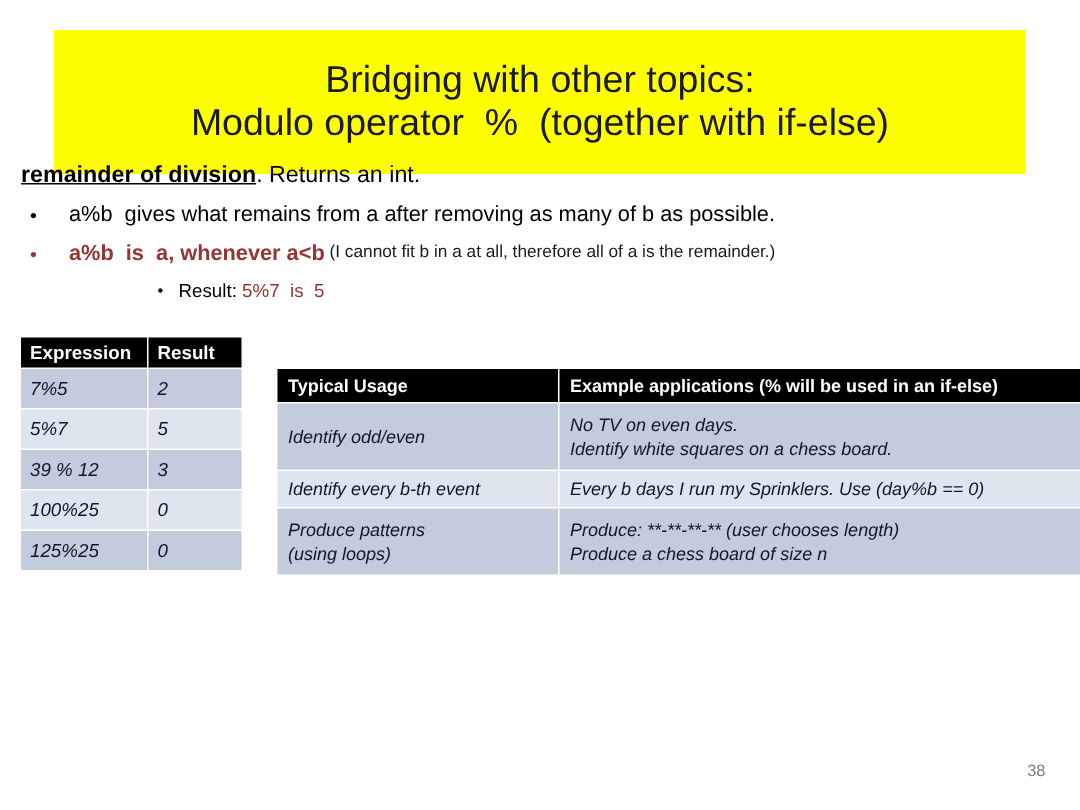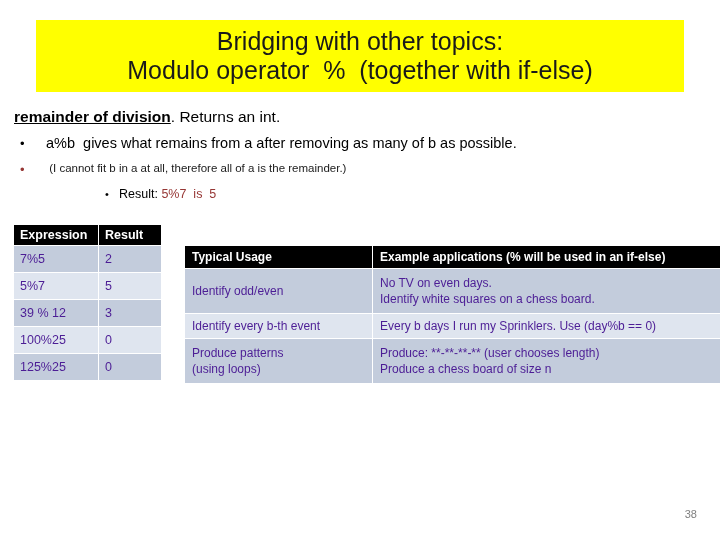--- a/index.html
+++ b/index.html
@@ -15,21 +15,21 @@
     overflow: hidden;
     position: relative;
   }
 
   
   #title-banner {
     position: absolute;
     left: 36px;
     top: 20px;
     width: 648px;
-    height: 72px;
+    height: 96px;
     background: #ffff00;
     display: flex;
     flex-direction: column;
     justify-content: center;
     line-height: 1.18;
   }
   .title-line {
     font-size: 25px;
     color: #1a1a1a;
     white-space: pre;
@@ -98,22 +98,23 @@
     color: #ffffff;
     font-weight: bold;
     text-align: left;
     vertical-align: middle;
     padding: 3px 6px;
     white-space: pre;
   }
   td {
     vertical-align: middle;
     padding: 3px 6px;
-    color: #4c1d95;
+    color: #0f172a;
     white-space: pre-line;
+    font-style: italic;
   }
   tr.band-a td { background: #c3ccdc; }
   tr.band-b td { background: #dfe5ef; }
 
   
   #expr-table {
     position: absolute;
     left: 13px;
     top: 224px;
     width: 148px;
@@ -159,21 +160,21 @@
 
   <div class="lvl1">
     <span class="u-bold">remainder of division</span><span>. Returns an int.</span>
   </div>
 
   <div class="lvl2">
     <span class="bullet">•</span><span>a%b  gives what remains from a after removing as many of b as possible.</span>
   </div>
 
   <div class="lvl2">
-    <span class="bullet red">•</span><span class="small-note"> <span>(I cannot fit b in a at all, therefore all of a is the remainder.)</span></span>
+    <span class="bullet red">•</span><span class="red-b">a%b  is  a, whenever a&lt;b</span><span class="small-note"> <span>(I cannot fit b in a at all, therefore all of a is the remainder.)</span></span>
   </div>
 
   <div class="lvl3">
     <span class="bullet sm">•</span><span>Result: </span><span class="red">5%7  is  5</span>
   </div>
 
 </div>
 
 <table id="expr-table">
   <colgroup>

